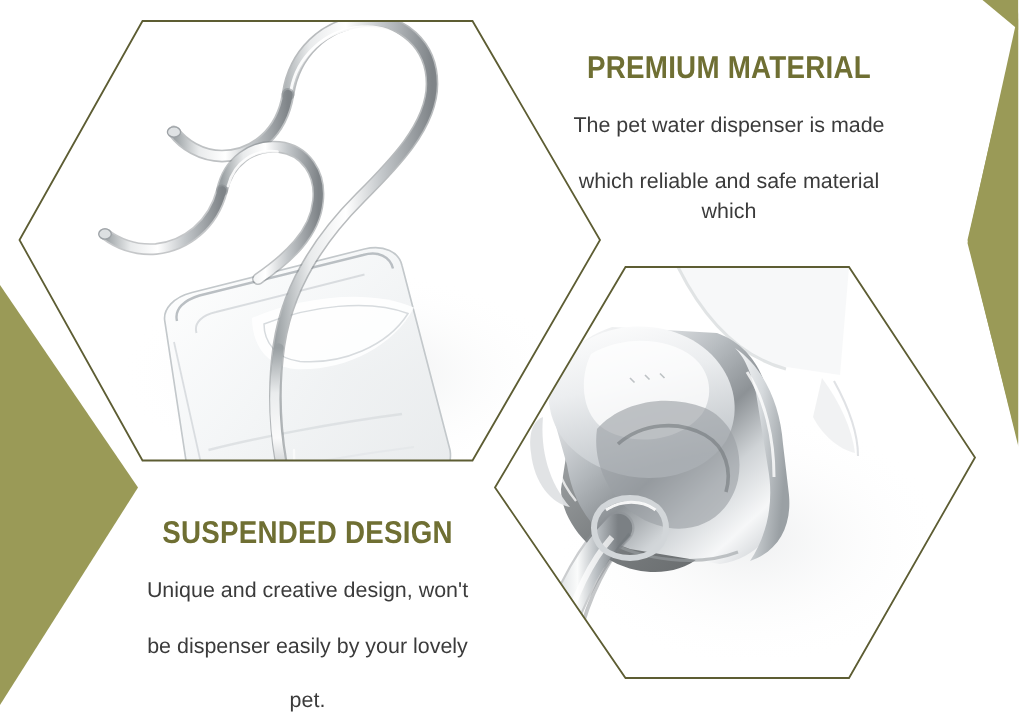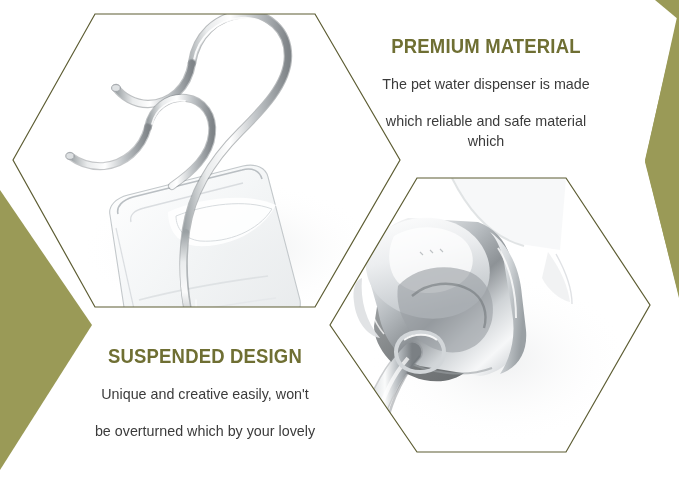--- a/index.html
+++ b/index.html
@@ -247,17 +247,18 @@
   </svg>
 
   <div class="text-block" id="premium-block">
     <div class="heading">PREMIUM MATERIAL</div>
     <p class="body-text">The pet water dispenser is made</p>
     <p class="body-text">which reliable and safe material which</p>
   </div>
 
   <div class="text-block" id="suspended-block">
     <div class="heading">SUSPENDED DESIGN</div>
-    <p class="body-text">Unique and creative easily, won't</p>
-    <p class="body-text">be overturned which by your lovely</p>
+    <p class="body-text">Unique and creative design, won't</p>
+    <p class="body-text">be dispenser easily by your lovely</p>
+    <p class="body-text">pet.</p>
   </div>
 
 </div>
 
 </body></html>

